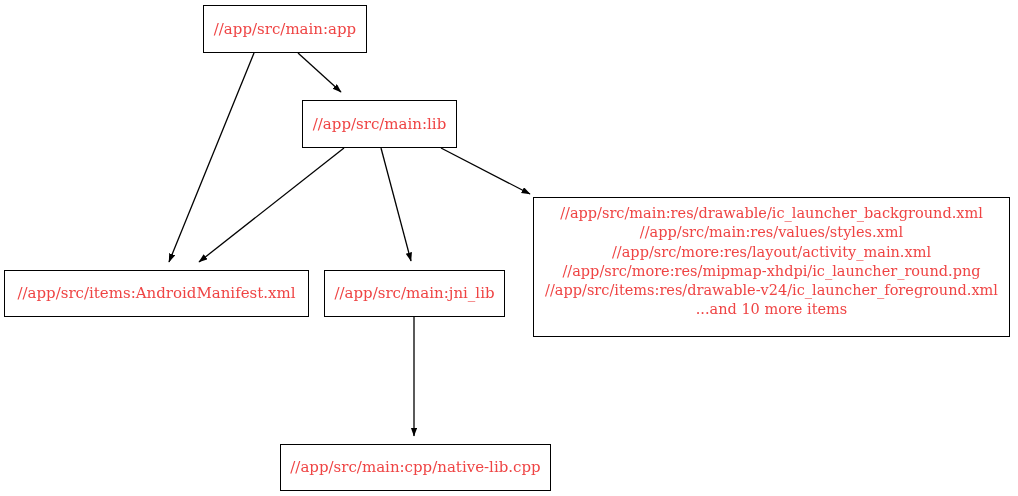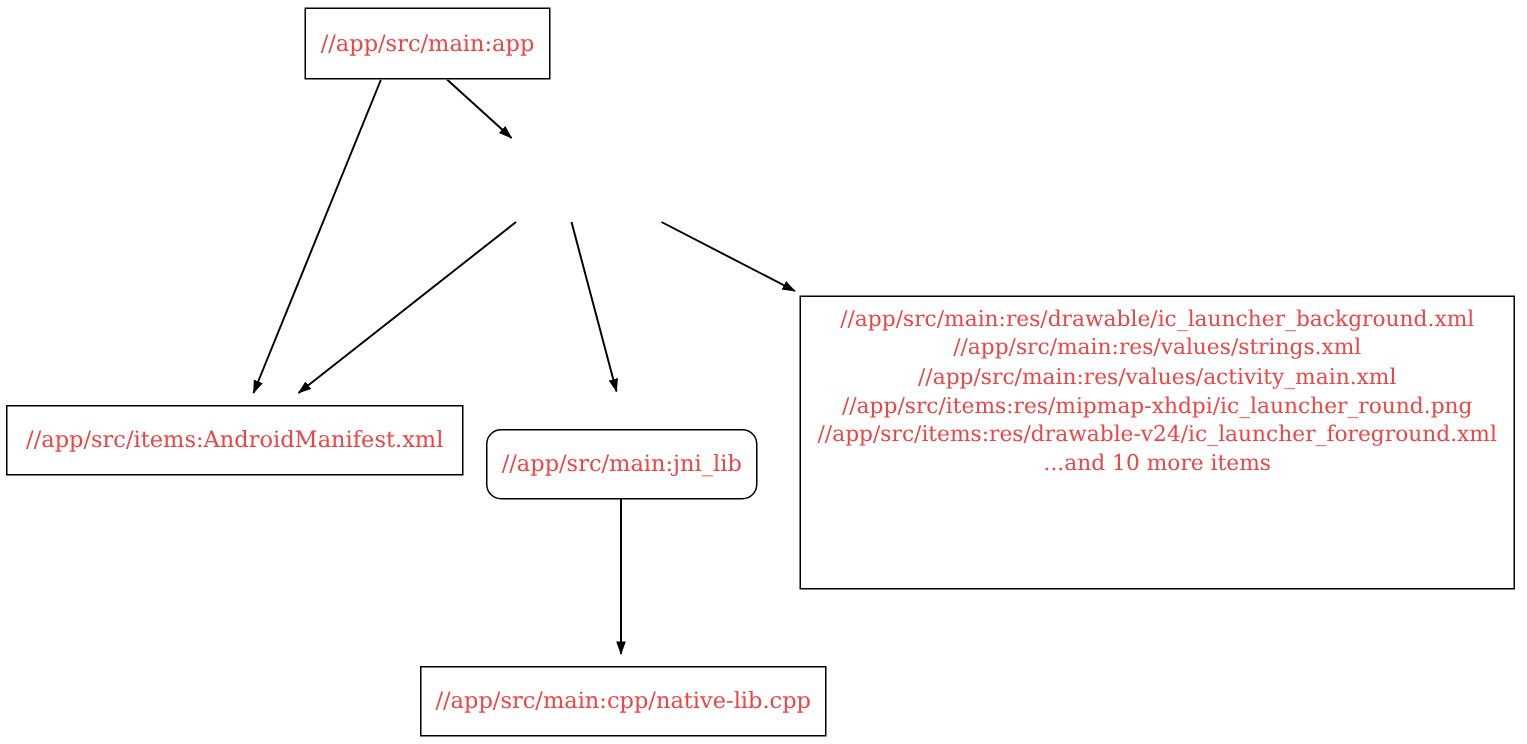--- a/index.html
+++ b/index.html
@@ -50,22 +50,22 @@
   .node.multiline .node-label {
     font-size: 14.5px;
     line-height: 19.3px;
     white-space: nowrap;
   }
 
   
   #node-app              { left: 203px; top: 5px;   width: 164px; height: 48px; }
   #node-lib              { left: 302px; top: 100px; width: 155px; height: 48px; }
   #node-manifest         { left: 4px;   top: 270px; width: 305px; height: 47px; }
-  #node-jni-lib          { left: 324px; top: 286px; width: 181px; height: 47px; border-radius: 10px; }
-  #node-res-group        { left: 533px; top: 197px; width: 477px; height: 196px; }
+  #node-jni-lib          { left: 324px; top: 270px; width: 181px; height: 47px; }
+  #node-res-group        { left: 533px; top: 197px; width: 477px; height: 140px; }
   #node-native-lib-cpp   { left: 280px; top: 444px; width: 271px; height: 47px; align-items: center; }
 </style>
 </head>
 <body>
 
 <div id="graph-canvas">
 
   <svg id="edge-layer" viewBox="0 0 1018 496" width="1018" height="496" xmlns="http://www.w3.org/2000/svg">
     <defs>
       <marker id="arrowhead" markerWidth="10" markerHeight="10" refX="8.4" refY="3.2" orient="auto" markerUnits="userSpaceOnUse">
@@ -95,35 +95,38 @@
 
     <g>
       <path d="M414,317 L414,436" fill="none" stroke="#000000" stroke-width="1.3" marker-end="url(#arrowhead)"></path>
     </g>
   </svg>
 
   <div class="node" id="node-app">
     <span class="node-label">//app/src/main:app</span>
   </div>
 
+  <div class="node" id="node-lib">
+    <span class="node-label">//app/src/main:lib</span>
+  </div>
 
   <div class="node" id="node-manifest">
     <span class="node-label">//app/src/items:AndroidManifest.xml</span>
   </div>
 
   <div class="node" id="node-jni-lib">
     <span class="node-label">//app/src/main:jni_lib</span>
   </div>
 
   <div class="node" id="node-native-lib-cpp">
     <span class="node-label">//app/src/main:cpp/native-lib.cpp</span>
   </div>
 
   <div class="node multiline" id="node-res-group">
     <span class="node-label">//app/src/main:res/drawable/ic_launcher_background.xml</span>
-    <span class="node-label">//app/src/main:res/values/strings.xml</span>
-    <span class="node-label">//app/src/main:res/values/activity_main.xml</span>
-    <span class="node-label">//app/src/items:res/mipmap-xhdpi/ic_launcher_round.png</span>
+    <span class="node-label">//app/src/main:res/values/styles.xml</span>
+    <span class="node-label">//app/src/more:res/layout/activity_main.xml</span>
+    <span class="node-label">//app/src/more:res/mipmap-xhdpi/ic_launcher_round.png</span>
     <span class="node-label">//app/src/items:res/drawable-v24/ic_launcher_foreground.xml</span>
     <span class="node-label">...and 10 more items</span>
   </div>
 
 </div>
 
 </body></html>

